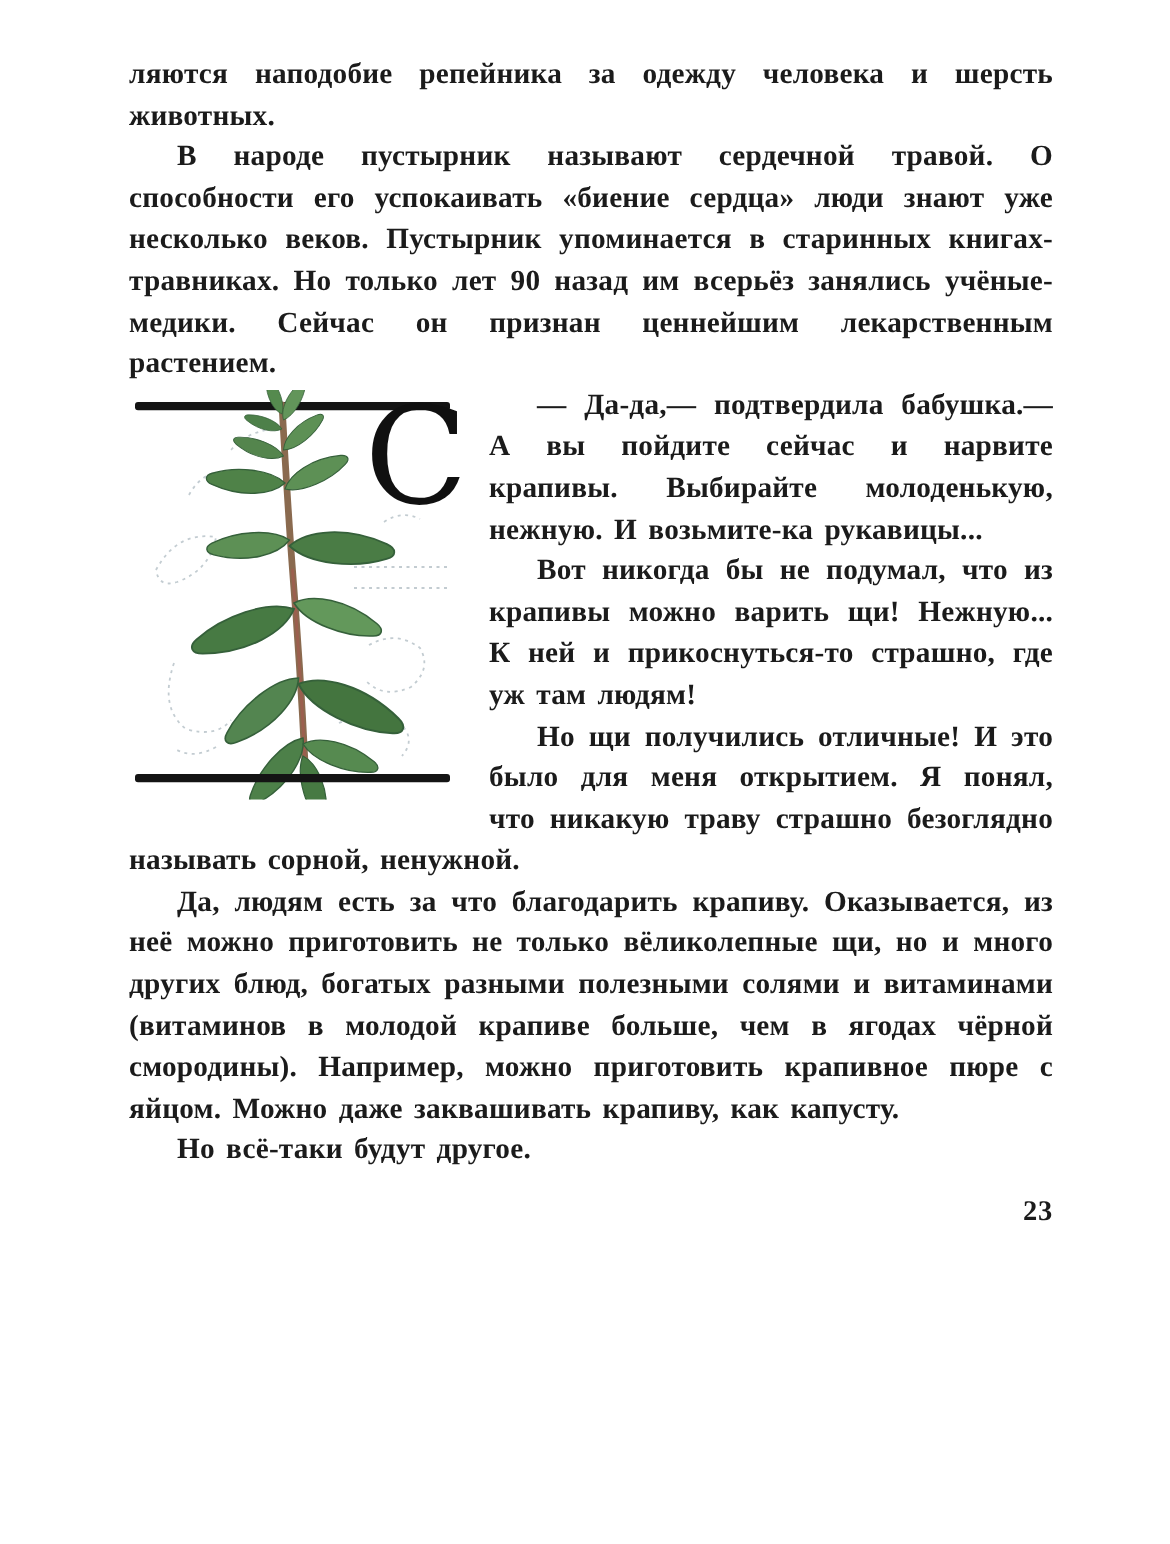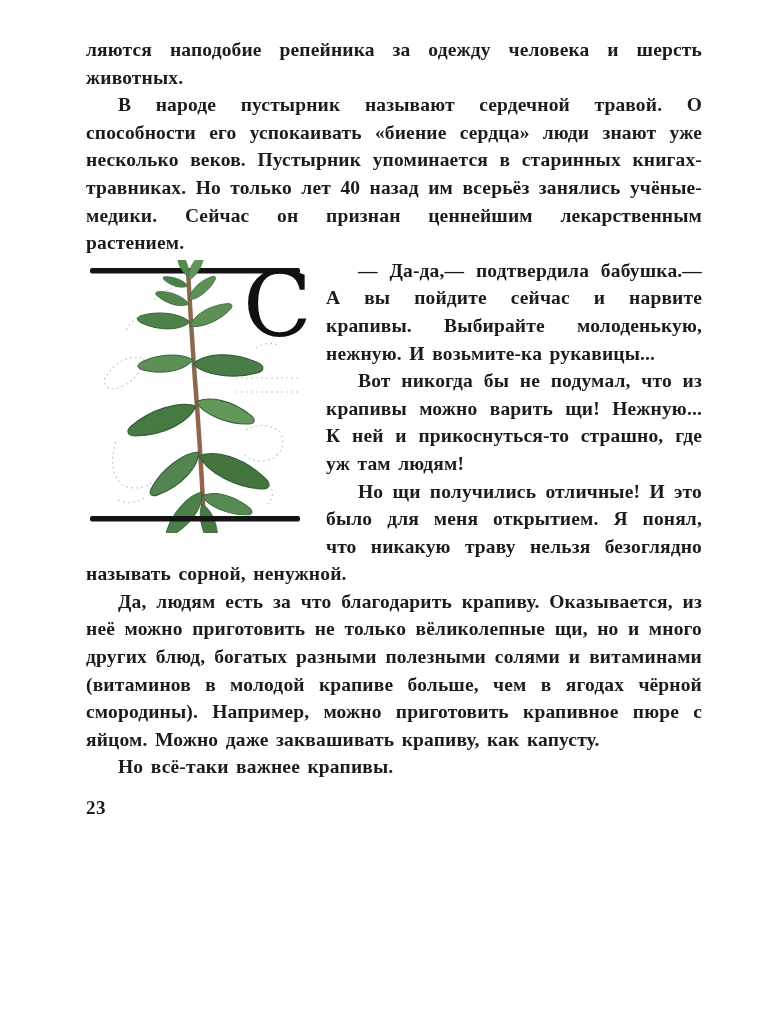--- a/index.html
+++ b/index.html
@@ -42,37 +42,37 @@
   .dropcap{
     position:absolute;
     top:10px;left:157px;
     font-family:"DejaVu Serif", serif;
     font-size:90px;
     line-height:.78;
     font-weight:400;
     color:#101010;
   }
   .page-number{
-    text-align:left;
+    text-align:right;
     font-size:19px;
     font-weight:700;
     margin-top:16px;
     letter-spacing:.5px;
   }
 </style>
 </head>
 <body>
 
 <div class="page">
 
   <div class="body-text">
 
       <p>ляются наподобие репейника за одежду человека и шерсть животных.</p>
 
-      <p class="indent">В народе пустырник называют сердечной травой. О способности его успокаивать «биение сердца» люди знают уже несколько веков. Пустырник упоминается в старинных книгах-травниках. Но только лет 40 назад им всерьёз занялись учёные-медики. Сейчас он признан ценнейшим лекарственным растением.</p>
+      <p class="indent">В народе пустырник называют сердечной травой. О способности его успокаивать «биение сердца» люди знают уже несколько веков. Пустырник упоминается в старинных книгах-травниках. Но только лет 90 назад им всерьёз занялись учёные-медики. Сейчас он признан ценнейшим лекарственным растением.</p>
     </div>
 
 
   <div class="story">
 
     <div class="illustration">
       <svg viewBox="0 0 228 273" width="228" height="273">
 
         <g stroke="#b9c4ca" fill="none" stroke-width="1.2" stroke-dasharray="2 3" opacity="0.85">
           <path d="M18,120 q14,-26 40,-22 q-4,22 -26,30 q-12,4 -14,-8"></path>
@@ -121,24 +121,24 @@
     </div>
 
     <div class="body-text">
 
 
 
         <p class="indent">— Да-да,— подтвердила бабушка.— А вы пойдите сейчас и нарвите крапивы. Выбирайте молоденькую, нежную. И возьмите-ка рукавицы...</p>
 
         <p class="indent">Вот никогда бы не подумал, что из крапивы можно варить щи! Нежную... К ней и прикоснуться-то страшно, где уж там людям!</p>
 
-        <p class="indent">Но щи получились отличные! И это было для меня открытием. Я понял, что никакую траву нельзя безоглядно называть сорной, ненужной.</p>
+        <p class="indent">Но щи получились отличные! И это было для меня открытием. Я понял, что никакую траву страшно безоглядно называть сорной, ненужной.</p>
 
         <p class="indent">Да, людям есть за что благодарить крапиву. Оказывается, из неё можно приготовить не только вёликолепные щи, но и много других блюд, богатых разными полезными солями и витаминами (витаминов в молодой крапиве больше, чем в ягодах чёрной смородины). Например, можно приготовить крапивное пюре с яйцом. Можно даже заквашивать крапиву, как капусту.</p>
 
-        <p class="indent">Но всё-таки важнее крапивы.</p>
+        <p class="indent">Но всё-таки будут другое.</p>
       </div>
 
   </div>
 
   <div class="page-number">23</div>
 
 </div>
 
 </body></html>

